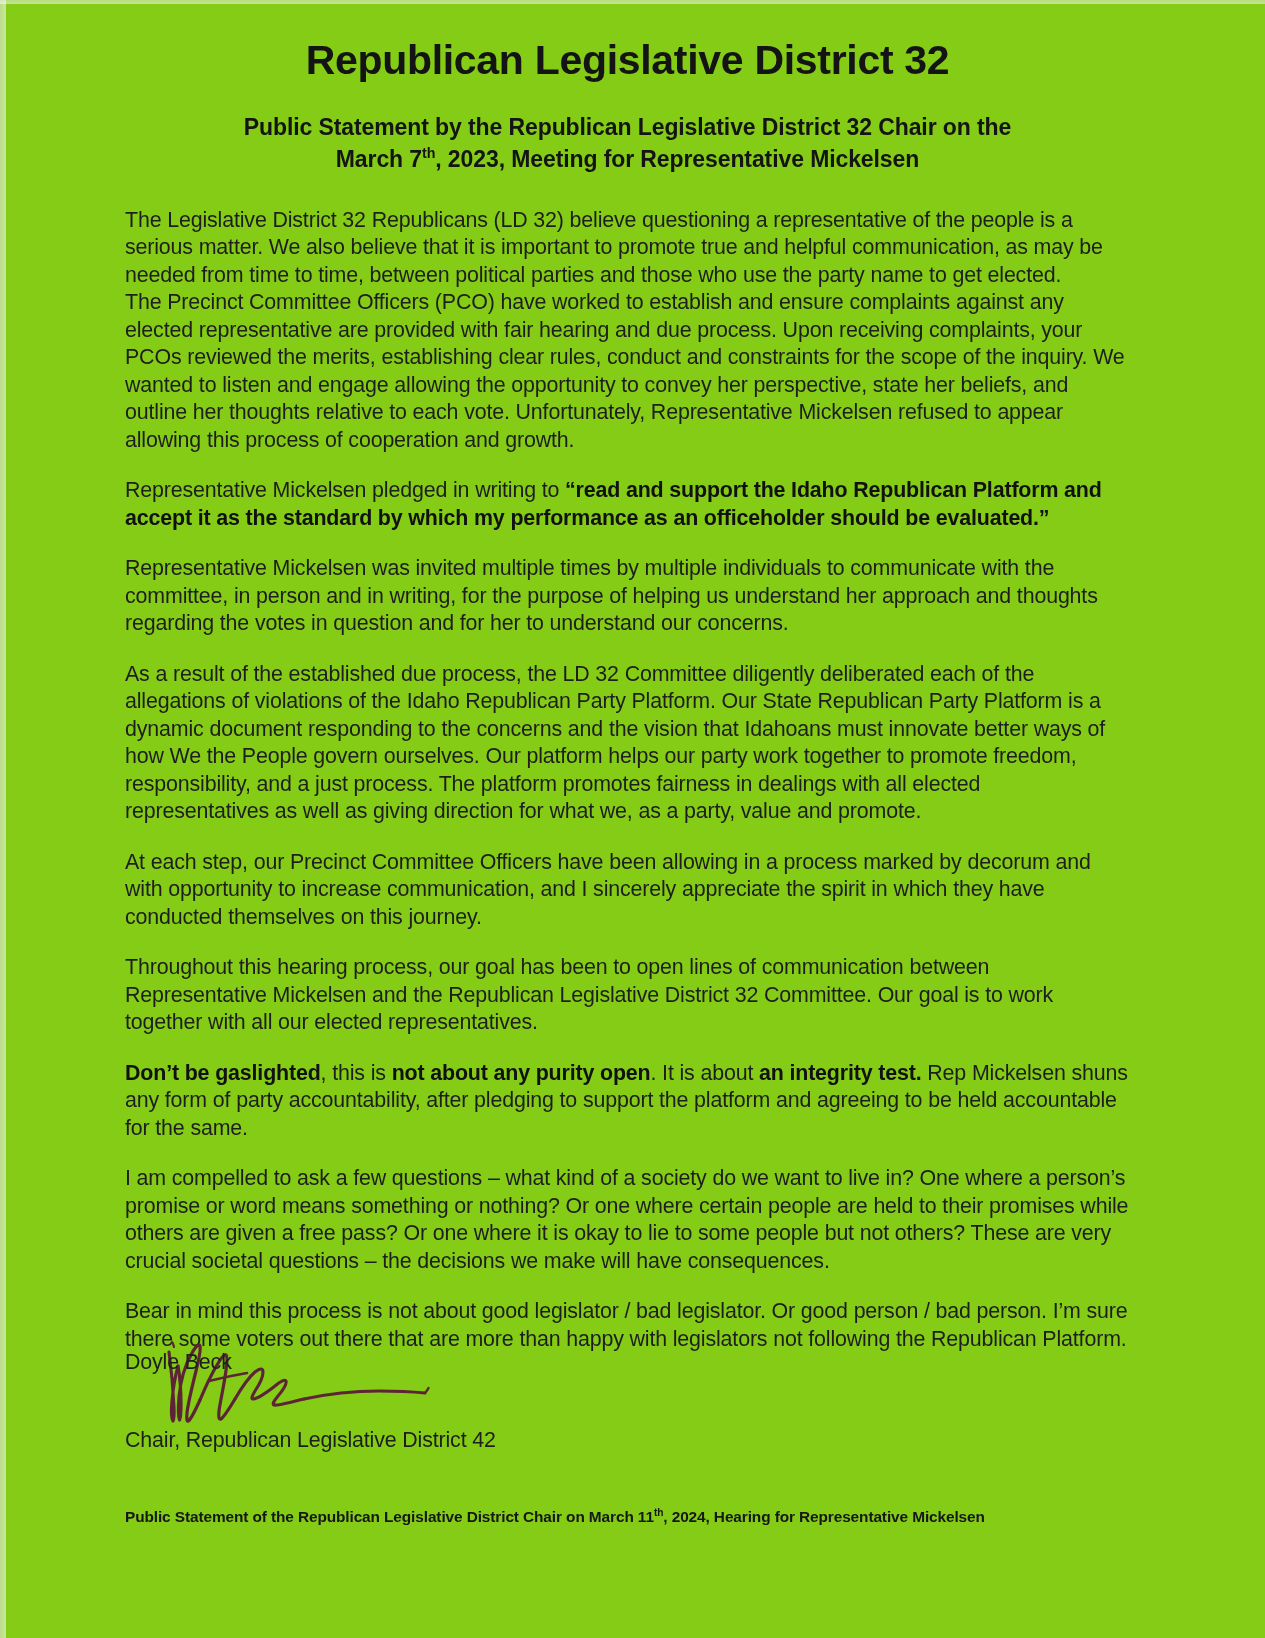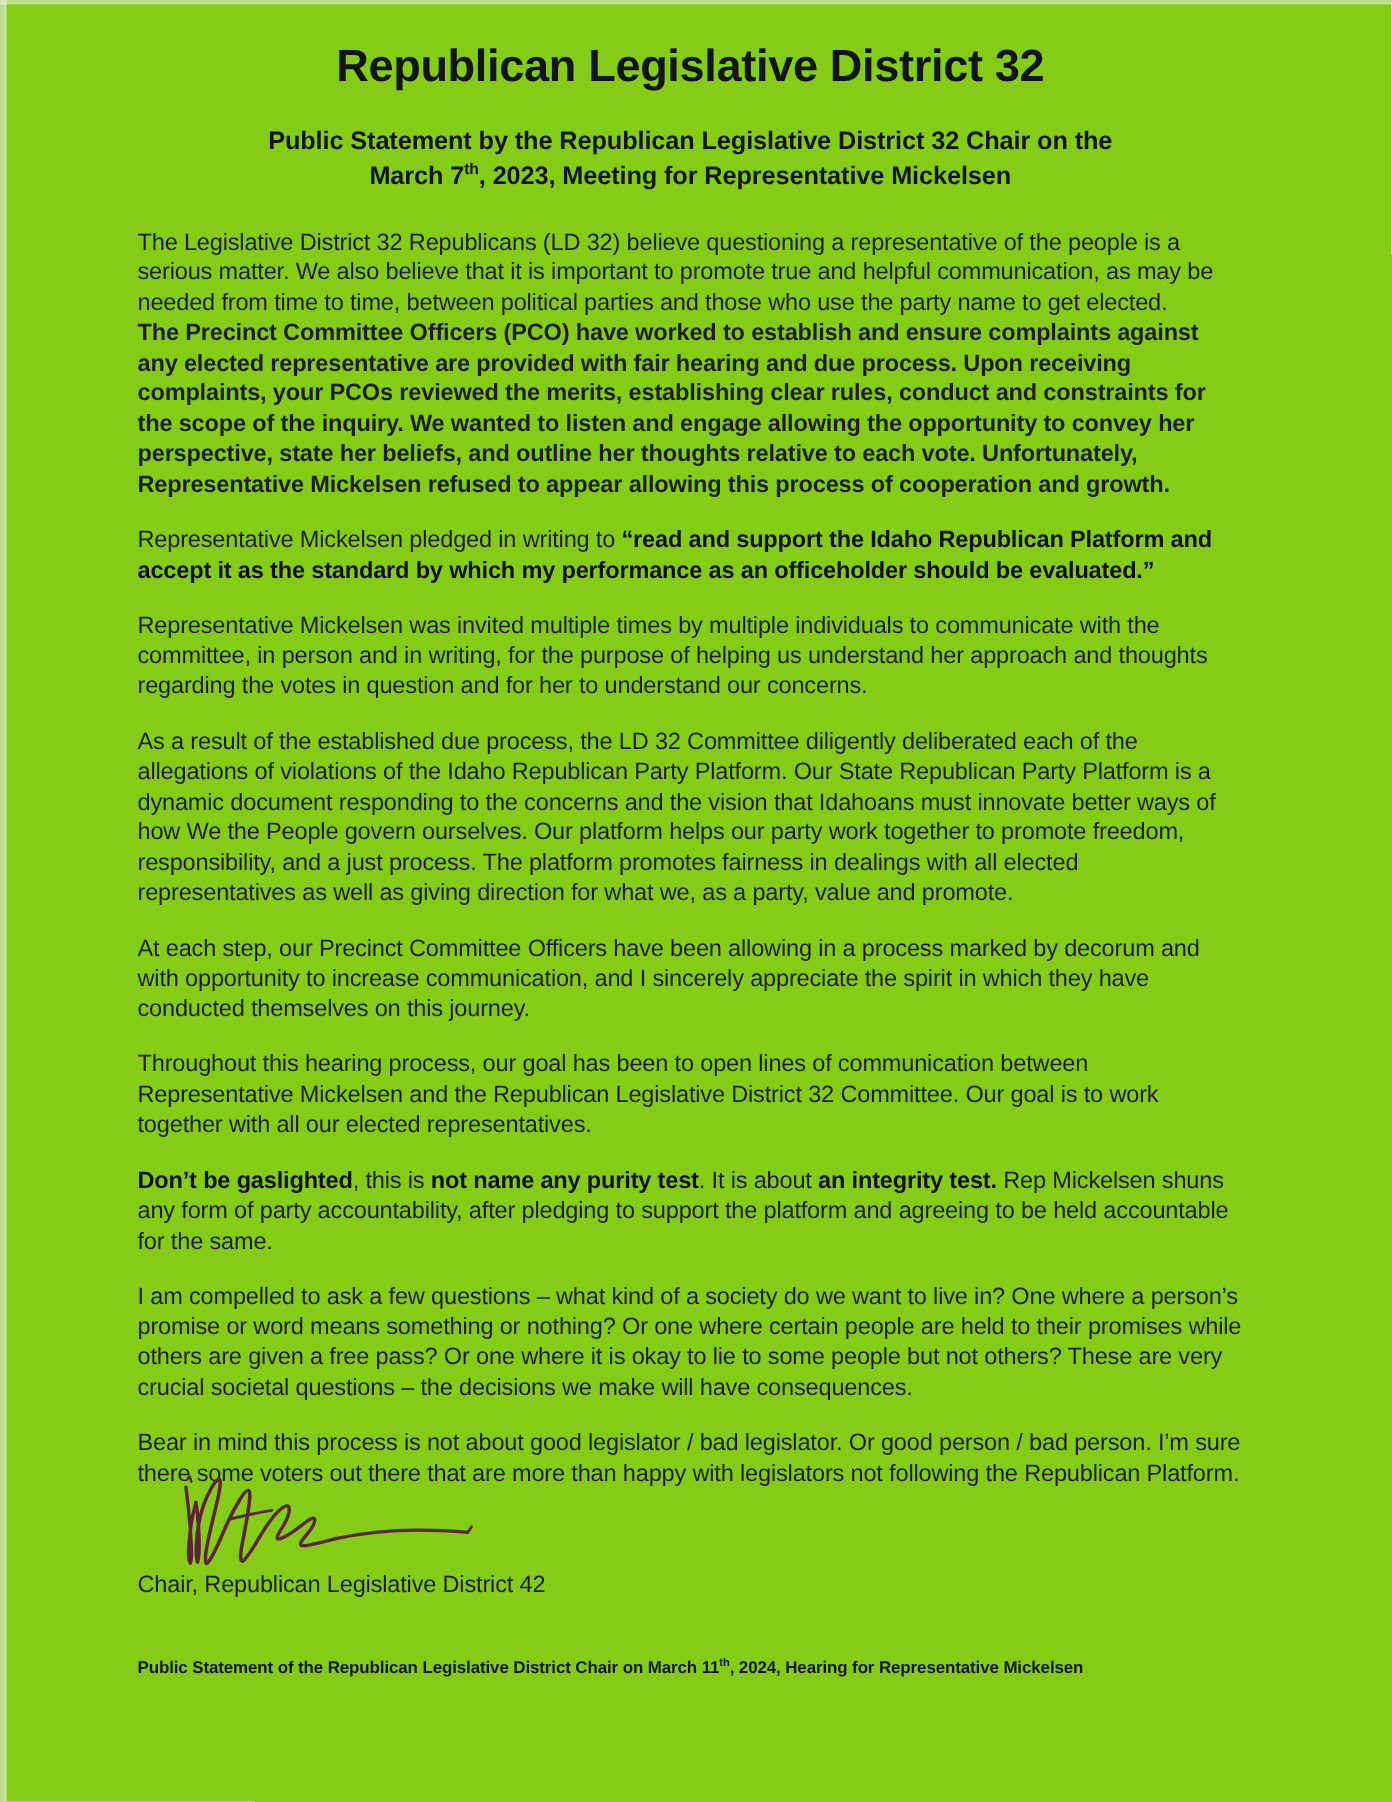--- a/index.html
+++ b/index.html
@@ -76,21 +76,20 @@
   }
   p.para {
     margin: 0;
     padding: 0;
   }
   p.para + p.para.gap {
     margin-top: 23px;
   }
   p.para.tight {
     margin-top: 0;
-    font-weight: bold;
   }
   b, strong { font-weight: bold; color: #111; }
 
   .signature-area {
     position: relative;
     height: 78px;
     margin-top: -4px;
   }
   .signature-svg {
     position: absolute;
@@ -150,39 +149,40 @@
       <p class="para gap"><span>Representative Mickelsen pledged in writing to </span><b>“read and support the Idaho Republican Platform and accept it as the standard by which my performance as an officeholder should be evaluated.”</b></p>
 
       <p class="para gap">Representative Mickelsen was invited multiple times by multiple individuals to communicate with the committee, in person and in writing, for the purpose of helping us understand her approach and thoughts regarding the votes in question and for her to understand our concerns.</p>
 
       <p class="para gap">As a result of the established due process, the LD 32 Committee diligently deliberated each of the allegations of violations of the Idaho Republican Party Platform. Our State Republican Party Platform is a dynamic document responding to the concerns and the vision that Idahoans must innovate better ways of how We the People govern ourselves. Our platform helps our party work together to promote freedom, responsibility, and a just process. The platform promotes fairness in dealings with all elected representatives as well as giving direction for what we, as a party, value and promote.</p>
 
       <p class="para gap">At each step, our Precinct Committee Officers have been allowing in a process marked by decorum and with opportunity to increase communication, and I sincerely appreciate the spirit in which they have conducted themselves on this journey.</p>
 
       <p class="para gap">Throughout this hearing process, our goal has been to open lines of communication between Representative Mickelsen and the Republican Legislative District 32 Committee. Our goal is to work together with all our elected representatives.</p>
 
-      <p class="para gap"><b>Don’t be gaslighted</b><span>, this is </span><b>not name any purity test</b><span>. It is about </span><b>an integrity test.</b><span> Rep Mickelsen shuns any form of party accountability, after pledging to support the platform and agreeing to be held accountable for the same.</span></p>
+      <p class="para gap"><b>Don’t be gaslighted</b><span>, this is </span><b>not about any purity open</b><span>. It is about </span><b>an integrity test.</b><span> Rep Mickelsen shuns any form of party accountability, after pledging to support the platform and agreeing to be held accountable for the same.</span></p>
 
       <p class="para gap">I am compelled to ask a few questions – what kind of a society do we want to live in?  One where a person’s promise or word means something or nothing?  Or one where certain people are held to their promises while others are given a free pass?  Or one where it is okay to lie to some people but not others? These are very crucial societal questions – the decisions we make will have consequences.</p>
 
       <p class="para gap">Bear in mind this process is not about good legislator / bad legislator. Or good person / bad person. I’m sure there some voters out there that are more than happy with legislators not following the Republican Platform.</p>
 
       <div class="signature-area">
         <svg class="signature-svg" viewBox="0 0 360 96" aria-hidden="true">
           <g fill="none" stroke="#5d2435" stroke-linecap="round" stroke-linejoin="round">
             <path d="M27 14 C26 10, 25 8, 24.5 10" stroke-width="2.2"></path>
             <path d="M22 19 C24 34, 26 52, 27 74 C27.4 82, 27 86, 26 88 C24.6 86, 24 78, 25 68 C26 56, 28 44, 31 33" stroke-width="3.1"></path>
             <path d="M31 33 C33 44, 34 58, 34 72 C34 80, 33.4 85, 32.6 87 C31.4 84, 31 76, 32 64 C33.4 49, 38 32, 45 20 C49 13, 52 10, 53 13 C54 17, 52 26, 49 38 C45 54, 41 70, 40 80 C39.4 86, 40 89, 41.4 88 C44 86, 48 78, 53 67" stroke-width="3.2"></path>
             <path d="M53 67 C58 55, 64 42, 70 32 C74 25, 77 21, 79 22 C81 24, 80 32, 78 44 C76 57, 73 70, 72 78 C71.4 84, 72 87, 74 86 C77 84, 82 76, 88 66" stroke-width="3.2"></path>
             <path d="M62 48 C74 45, 88 42, 100 40" stroke-width="2.6"></path>
             <path d="M88 66 C95 54, 102 44, 108 39 C113 35, 116 35, 116 39 C116 44, 112 52, 108 58 C105 63, 104 66, 106 66 C110 66, 119 60, 128 53 C134 48, 138 46, 139 48 C140 51, 136 57, 131 63 C127 68, 125 71, 127 72 C131 73, 142 70, 157 66" stroke-width="3.1"></path>
             <path d="M157 66 C180 61, 207 58, 232 58 C252 58, 268 59, 278 60" stroke-width="2.9"></path>
             <path d="M278 60 C280 58, 281 56, 281.5 55" stroke-width="2.4"></path>
           </g>
         </svg>
+        <p class="sign-name">Doyle Beck</p>
       </div>
 
       <p class="sign-role">Chair, Republican Legislative District 42</p>
 
       <p class="footer-note"><span>Public Statement of the Republican Legislative District Chair on March  11</span><sup>th</sup><span>, 2024, Hearing for Representative Mickelsen</span></p>
 
     </div>
   </div>
 </div>
 

